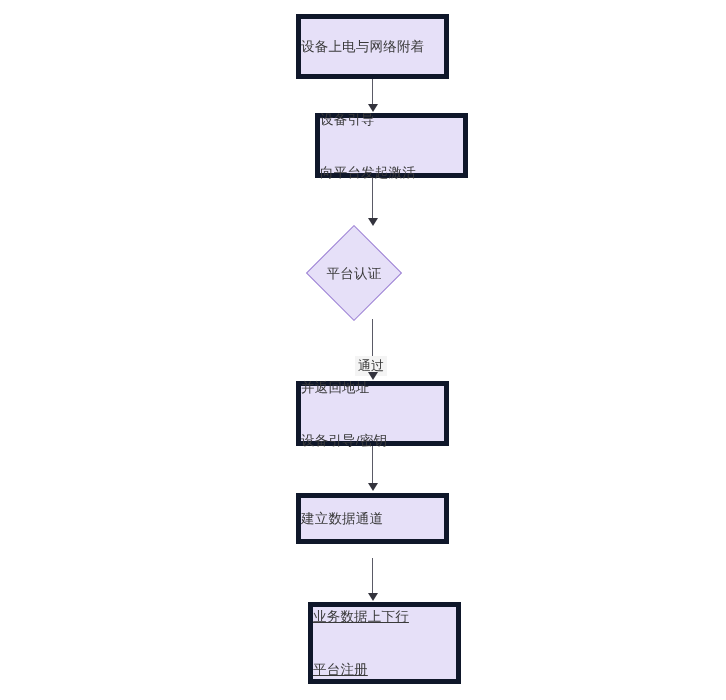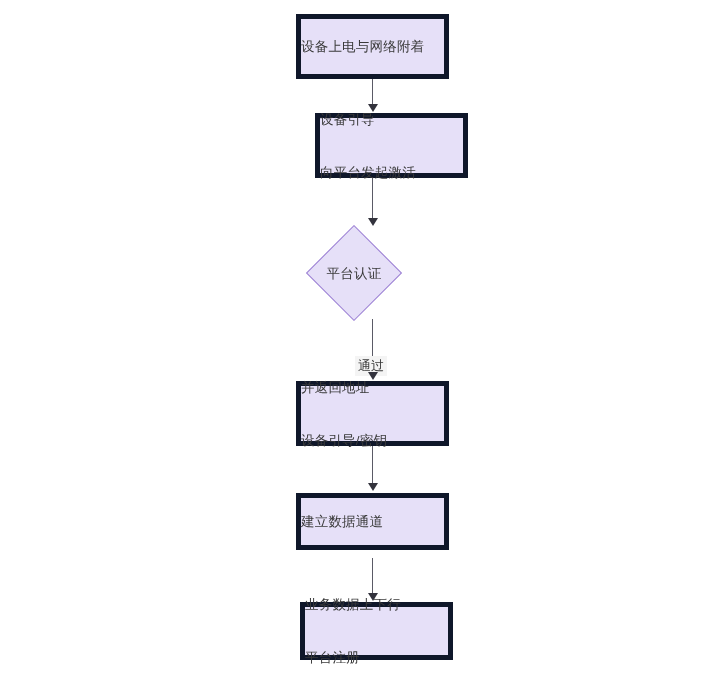--- a/index.html
+++ b/index.html
@@ -124,25 +124,25 @@
   <div class="arrowhead" style="left:368px; top:372px;"></div>
 
   <div class="node" style="left:296px; top:381px; width:153px; height:65px;">
     <span class="line1">并返回地址</span>
     <span class="line2">设备引导/密钥</span>
   </div>
 
   <div class="edge" style="left:372px; top:446px; height:39px;"></div>
   <div class="arrowhead" style="left:368px; top:483px;"></div>
 
-  <div class="node" style="left:296px; top:493px; width:153px; height:57px;">
+  <div class="node" style="left:296px; top:493px; width:153px; height:51px;">
     <span class="line1">建立数据通道</span>
   </div>
 
   <div class="edge" style="left:372px; top:558px; height:38px;"></div>
   <div class="arrowhead" style="left:368px; top:593px;"></div>
 
-  <div class="node" style="left:300px; top:602px; width:153px; height:58px;">
+  <div class="node" style="left:308px; top:602px; width:153px; height:82px;text-decoration:underline;">
     <span class="line1">业务数据上下行</span>
     <span class="line2">平台注册</span>
   </div>
 
 </div>
 
 </body></html>

